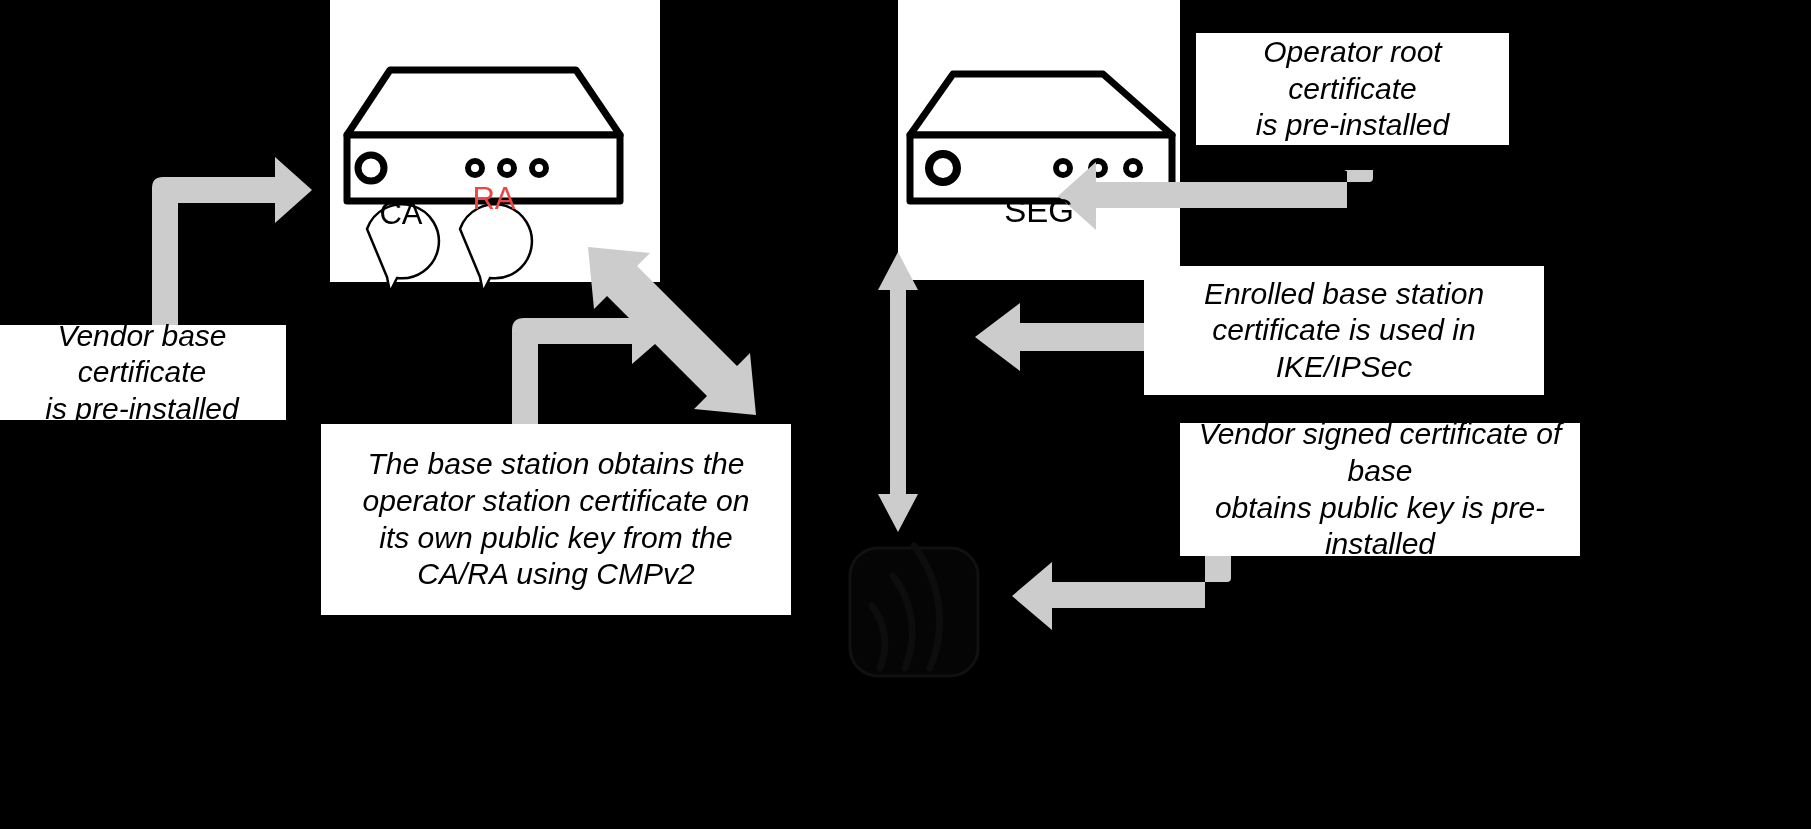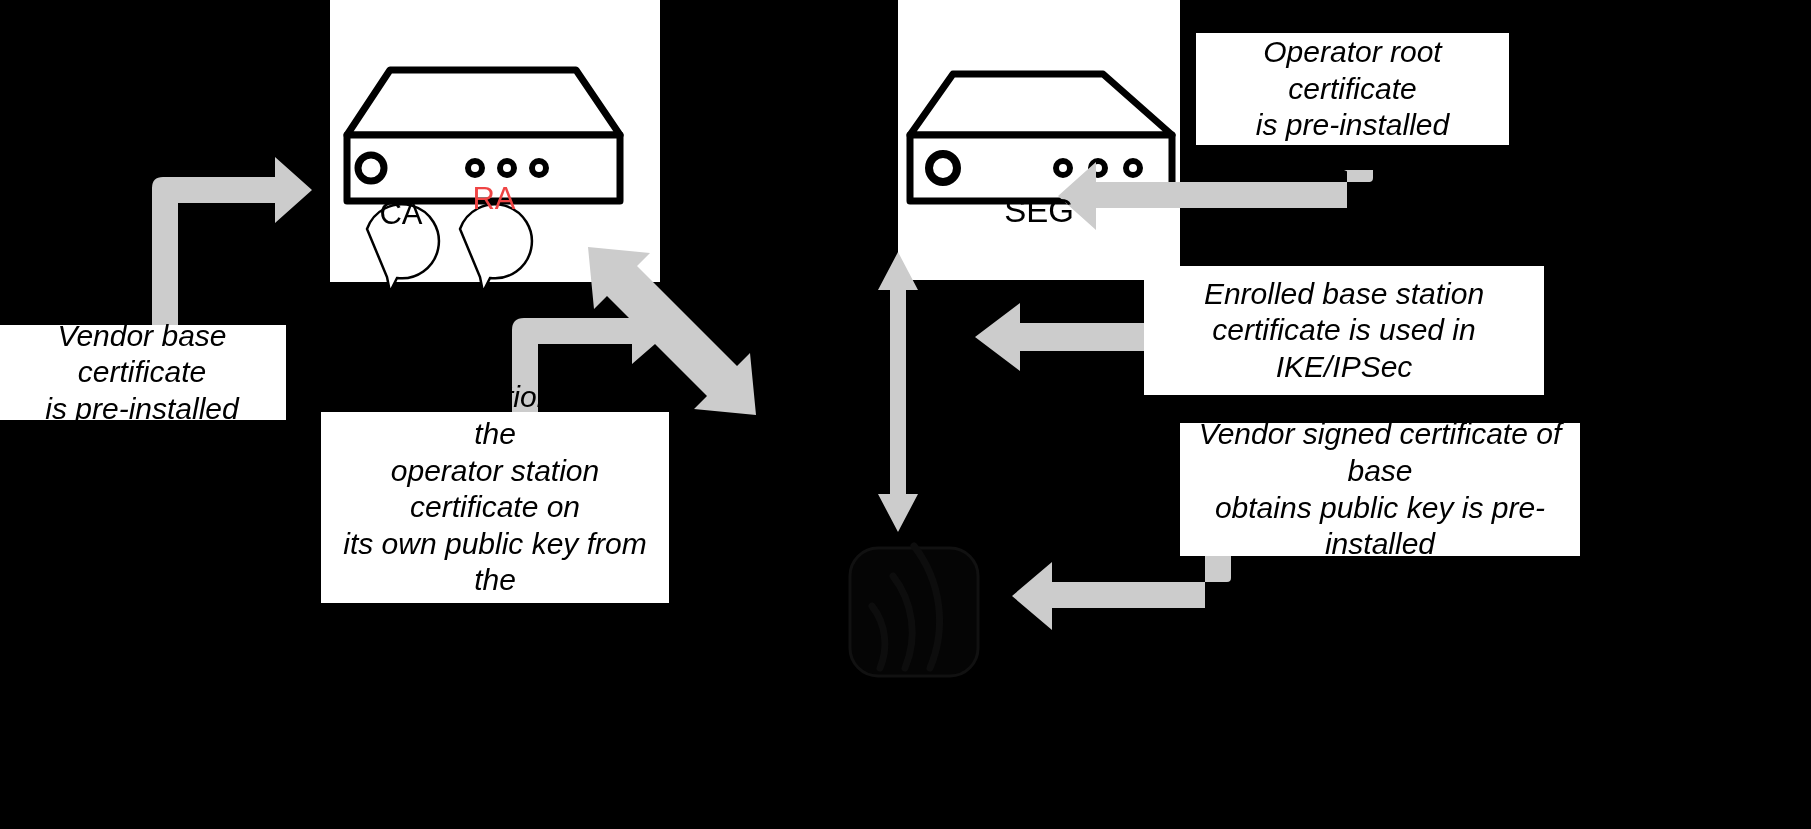--- a/index.html
+++ b/index.html
@@ -215,21 +215,21 @@
     </span>
   </div>
 
   <div class="textbox" style="left:1196px; top:33px; width:313px; height:112px;">
     <span>
       <span>Operator root certificate</span>
       <span>is pre-installed</span>
     </span>
   </div>
 
-  <div class="textbox" style="left:321px; top:412px; width:348px; height:191px;">
+  <div class="textbox" style="left:321px; top:424px; width:470px; height:191px;">
     <span>
       <span>The base station obtains the</span>
       <span>operator station certificate on</span>
       <span>its own public key from the</span>
       <span>CA/RA using CMPv2</span>
     </span>
   </div>
 
   <div class="textbox" style="left:1144px; top:266px; width:400px; height:129px;">
     <span>

